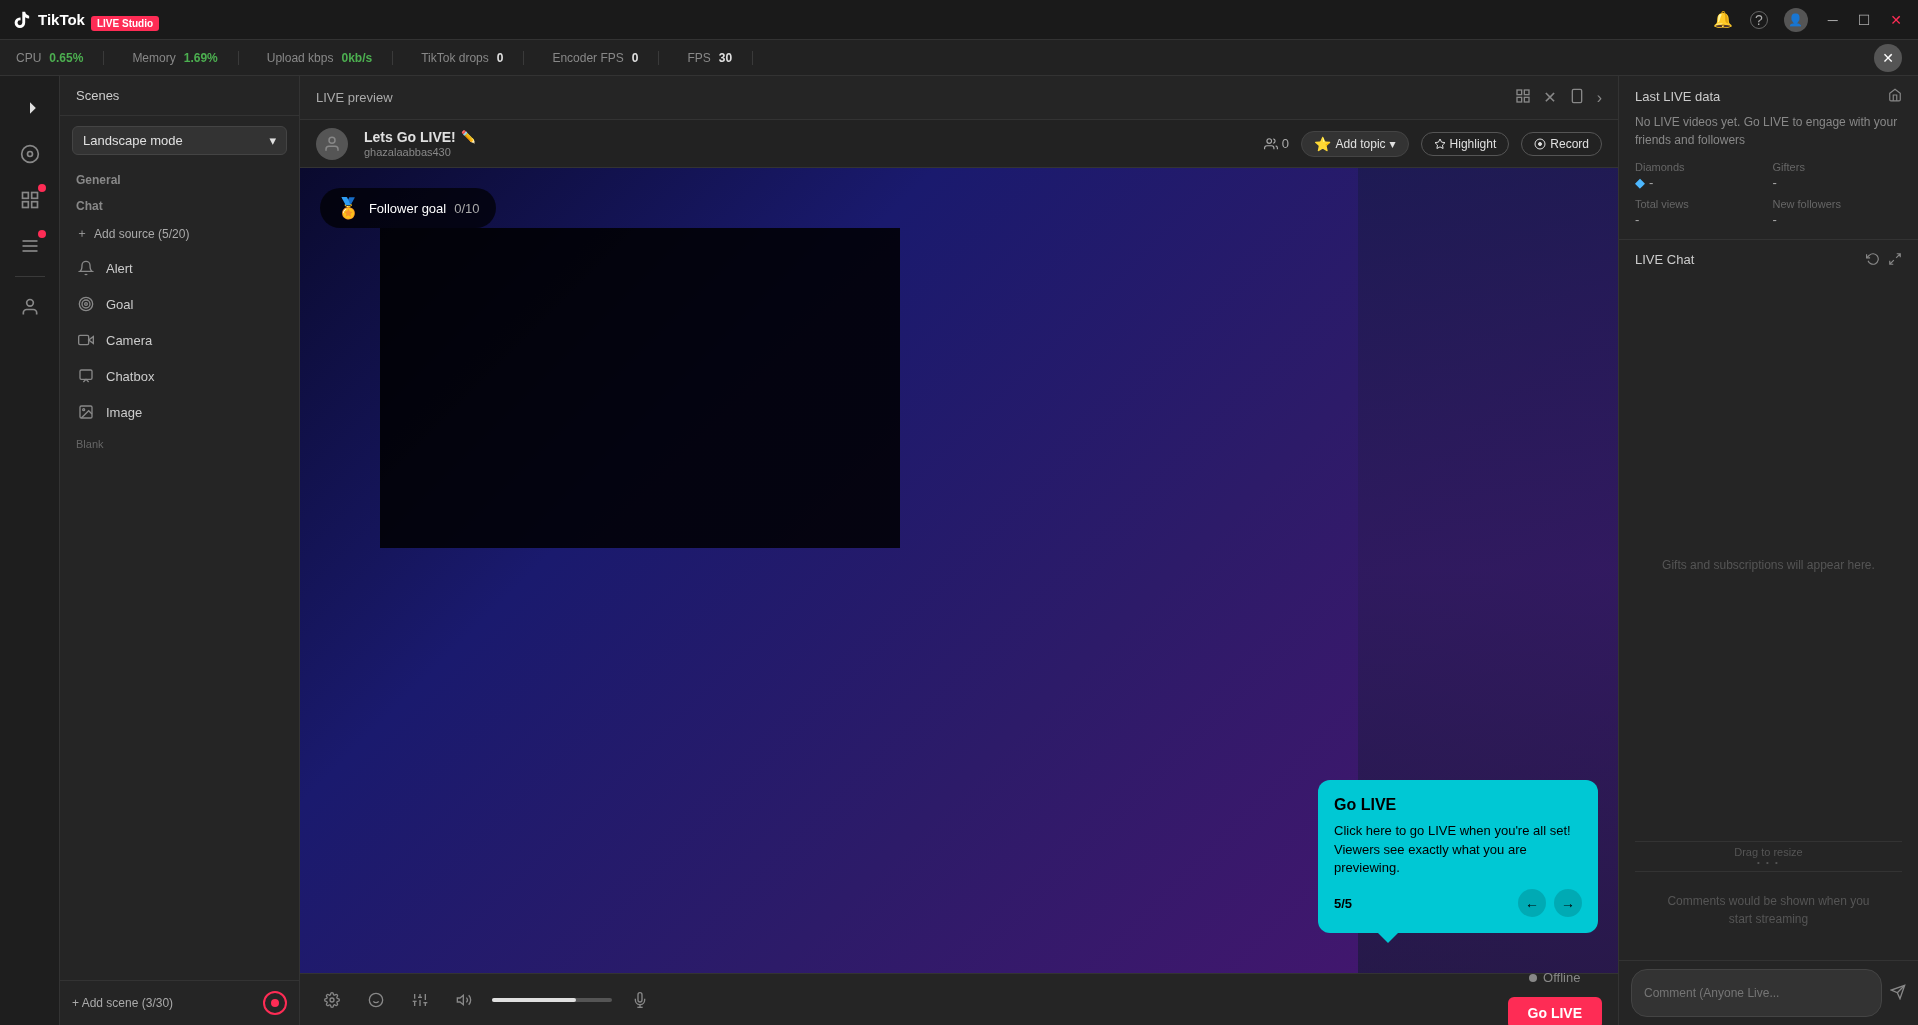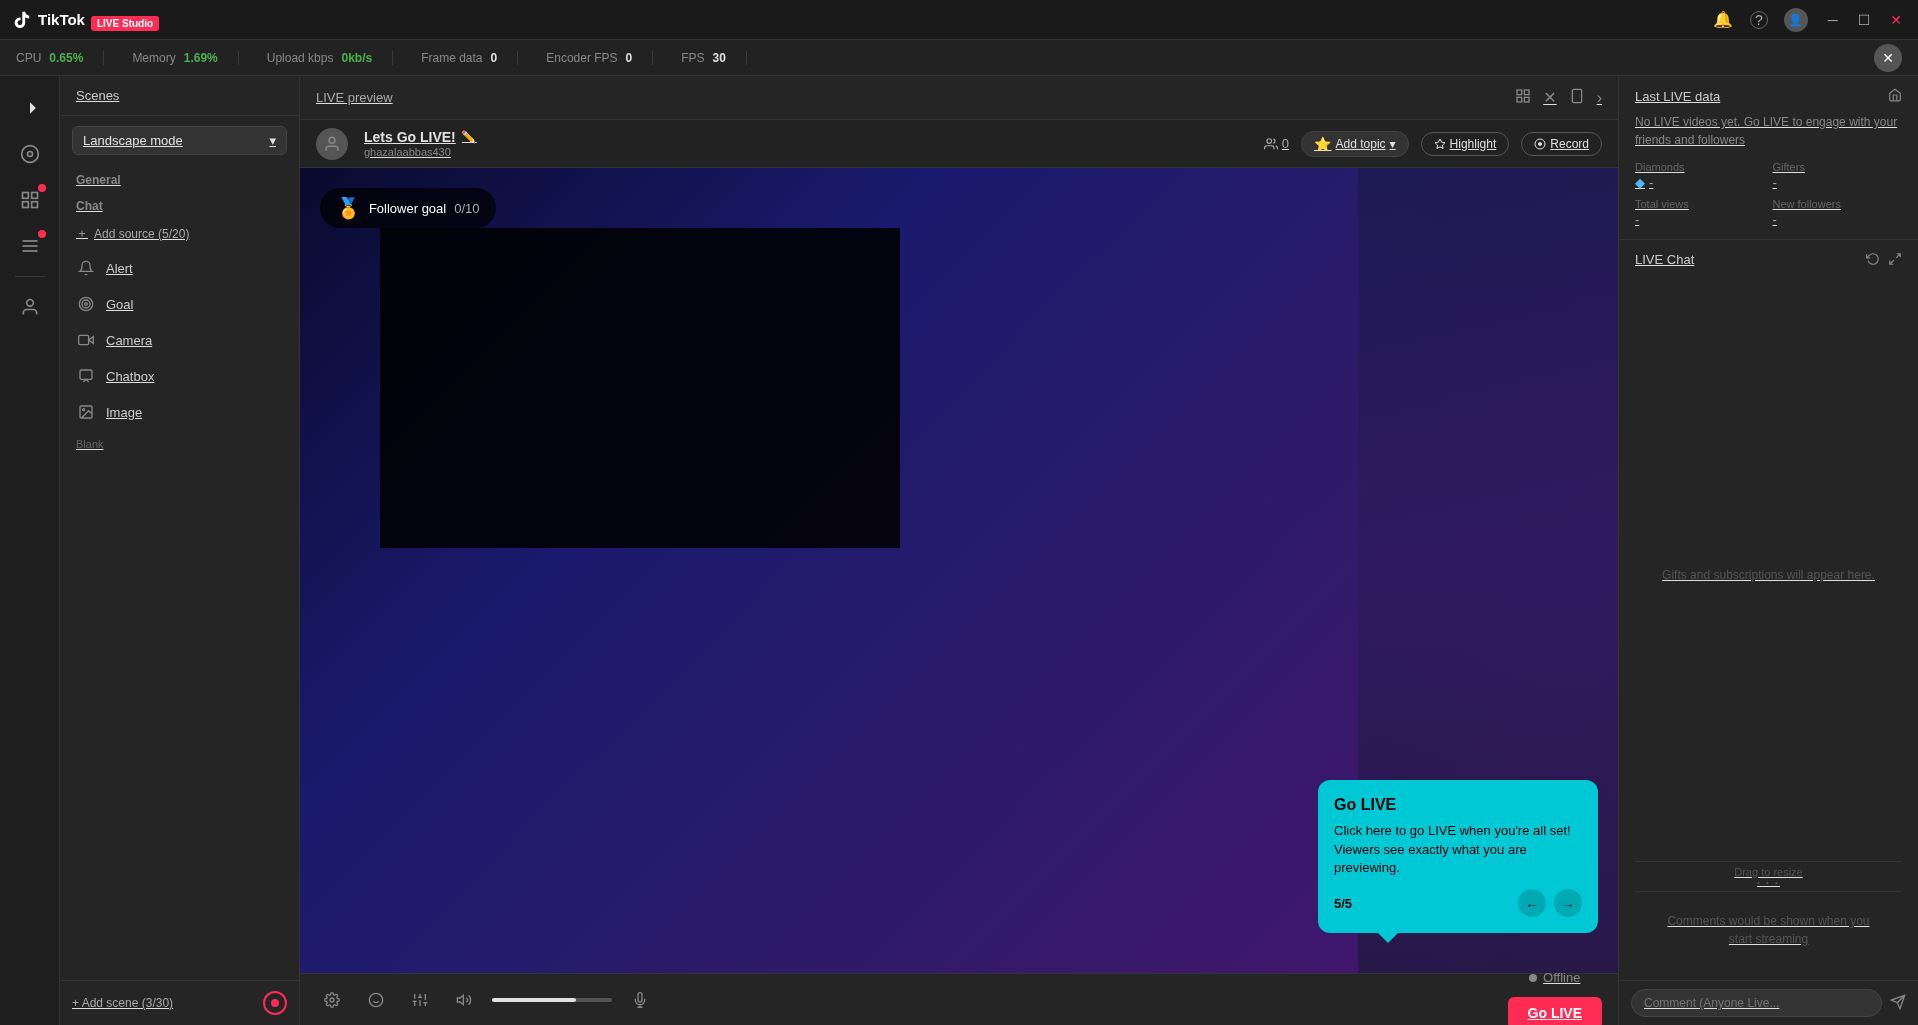--- a/index.html
+++ b/index.html
@@ -112,21 +112,20 @@
       justify-content: center;
       cursor: pointer;
       color: #fff;
       font-size: 14px;
     }
 
     
     .main-layout {
       display: flex;
       height: calc(1025px - 40px - 36px);
-      text-decoration: underline;
     }
 
     
     .icon-sidebar {
       width: 60px;
       background: #1e1e1e;
       display: flex;
       flex-direction: column;
       align-items: center;
       padding: 12px 0;
@@ -600,21 +599,21 @@
       border-top: 1px solid #333;
       display: flex;
       align-items: center;
       gap: 8px;
     }
     .chat-input {
       flex: 1;
       background: #333;
       border: 1px solid #444;
       border-radius: 16px;
-      padding: 6px 12px;
+      padding: 16px 12px;
       color: #ccc;
       font-size: 12px;
     }
     .chat-send-icon { color: #888; cursor: pointer; }
   </style>
 </head>
 <body>
 
 <div class="title-bar">
   <div class="title-bar-left">
@@ -647,21 +646,21 @@
   </div>
   <div class="stat-item">
     <span class="stat-label">Memory</span>
     <span class="stat-value">1.69%</span>
   </div>
   <div class="stat-item">
     <span class="stat-label">Upload kbps</span>
     <span class="stat-value">0kb/s</span>
   </div>
   <div class="stat-item">
-    <span class="stat-label">Frame data</span>
+    <span class="stat-label">TikTok drops</span>
     <span class="stat-value white">0</span>
   </div>
   <div class="stat-item">
     <span class="stat-label">Encoder FPS</span>
     <span class="stat-value white">0</span>
   </div>
   <div class="stat-item">
     <span class="stat-label">FPS</span>
     <span class="stat-value white">30</span>
   </div>

